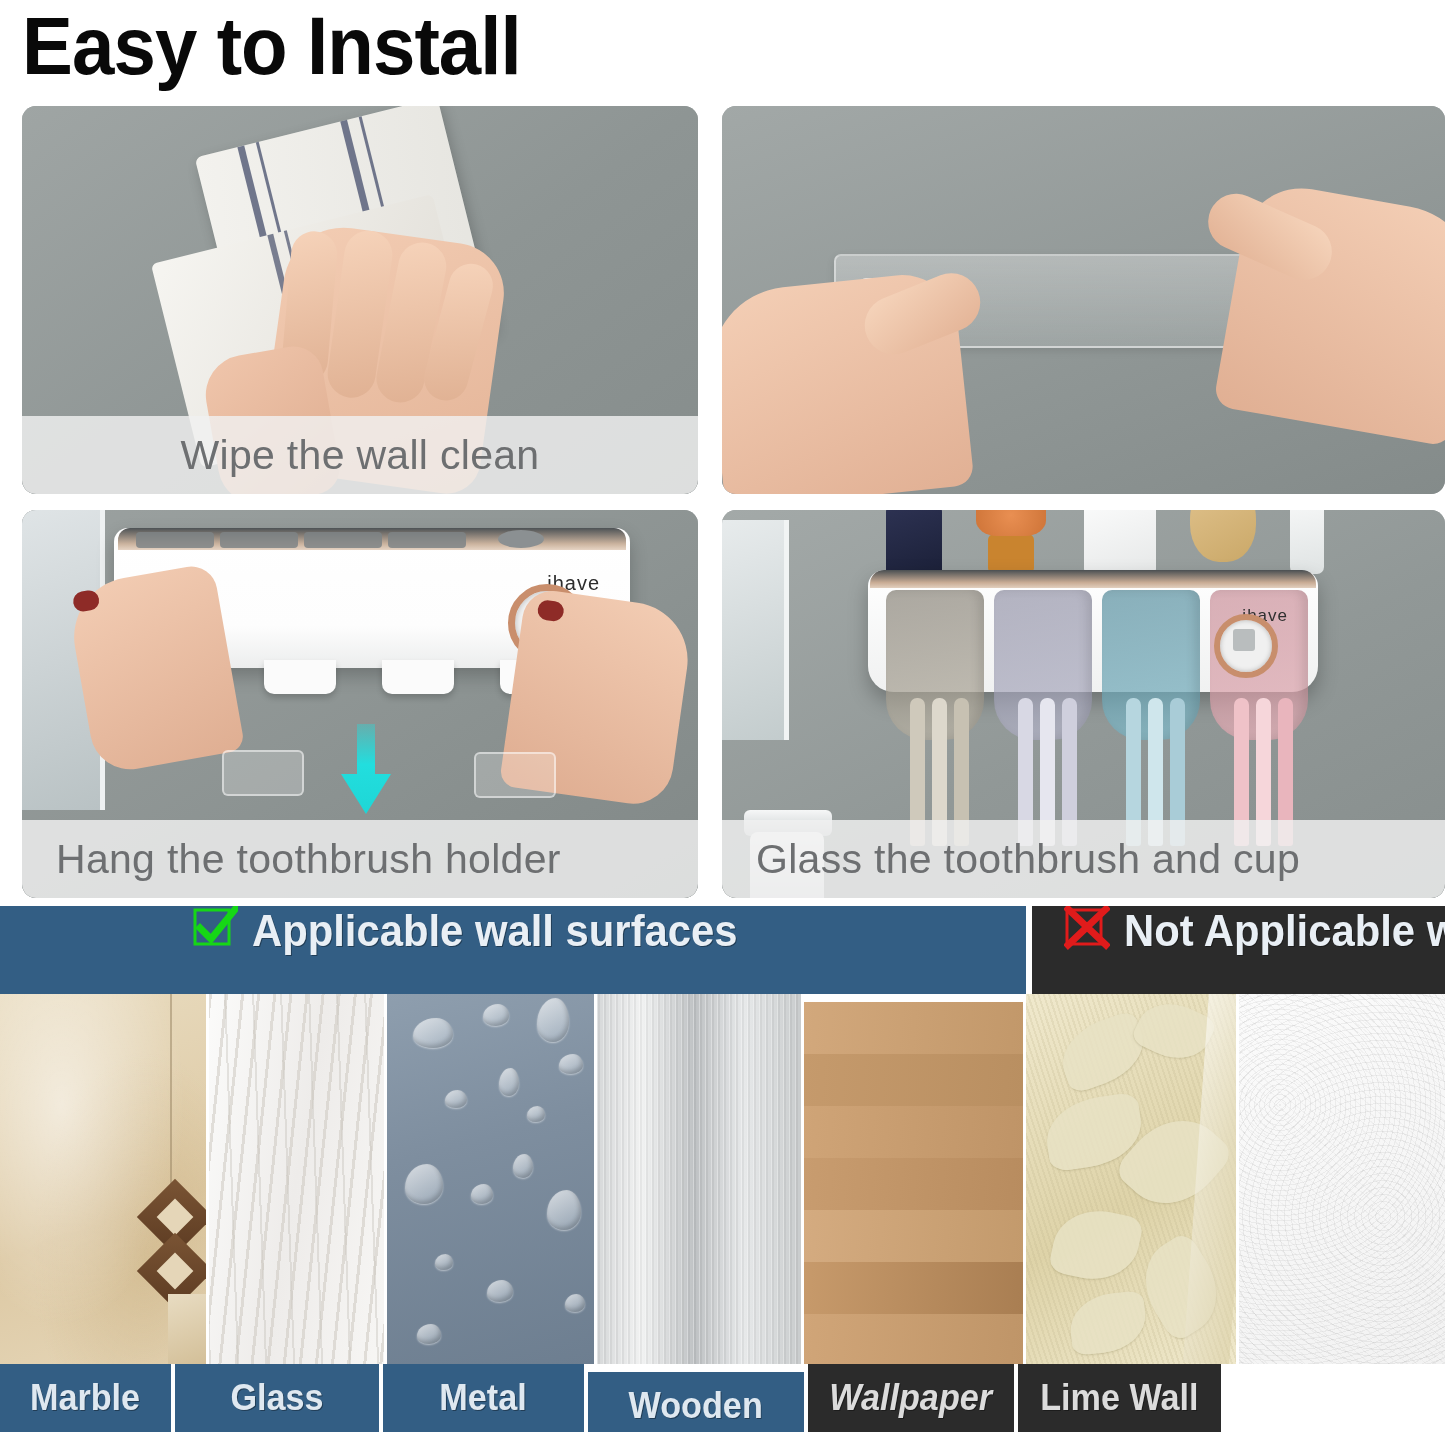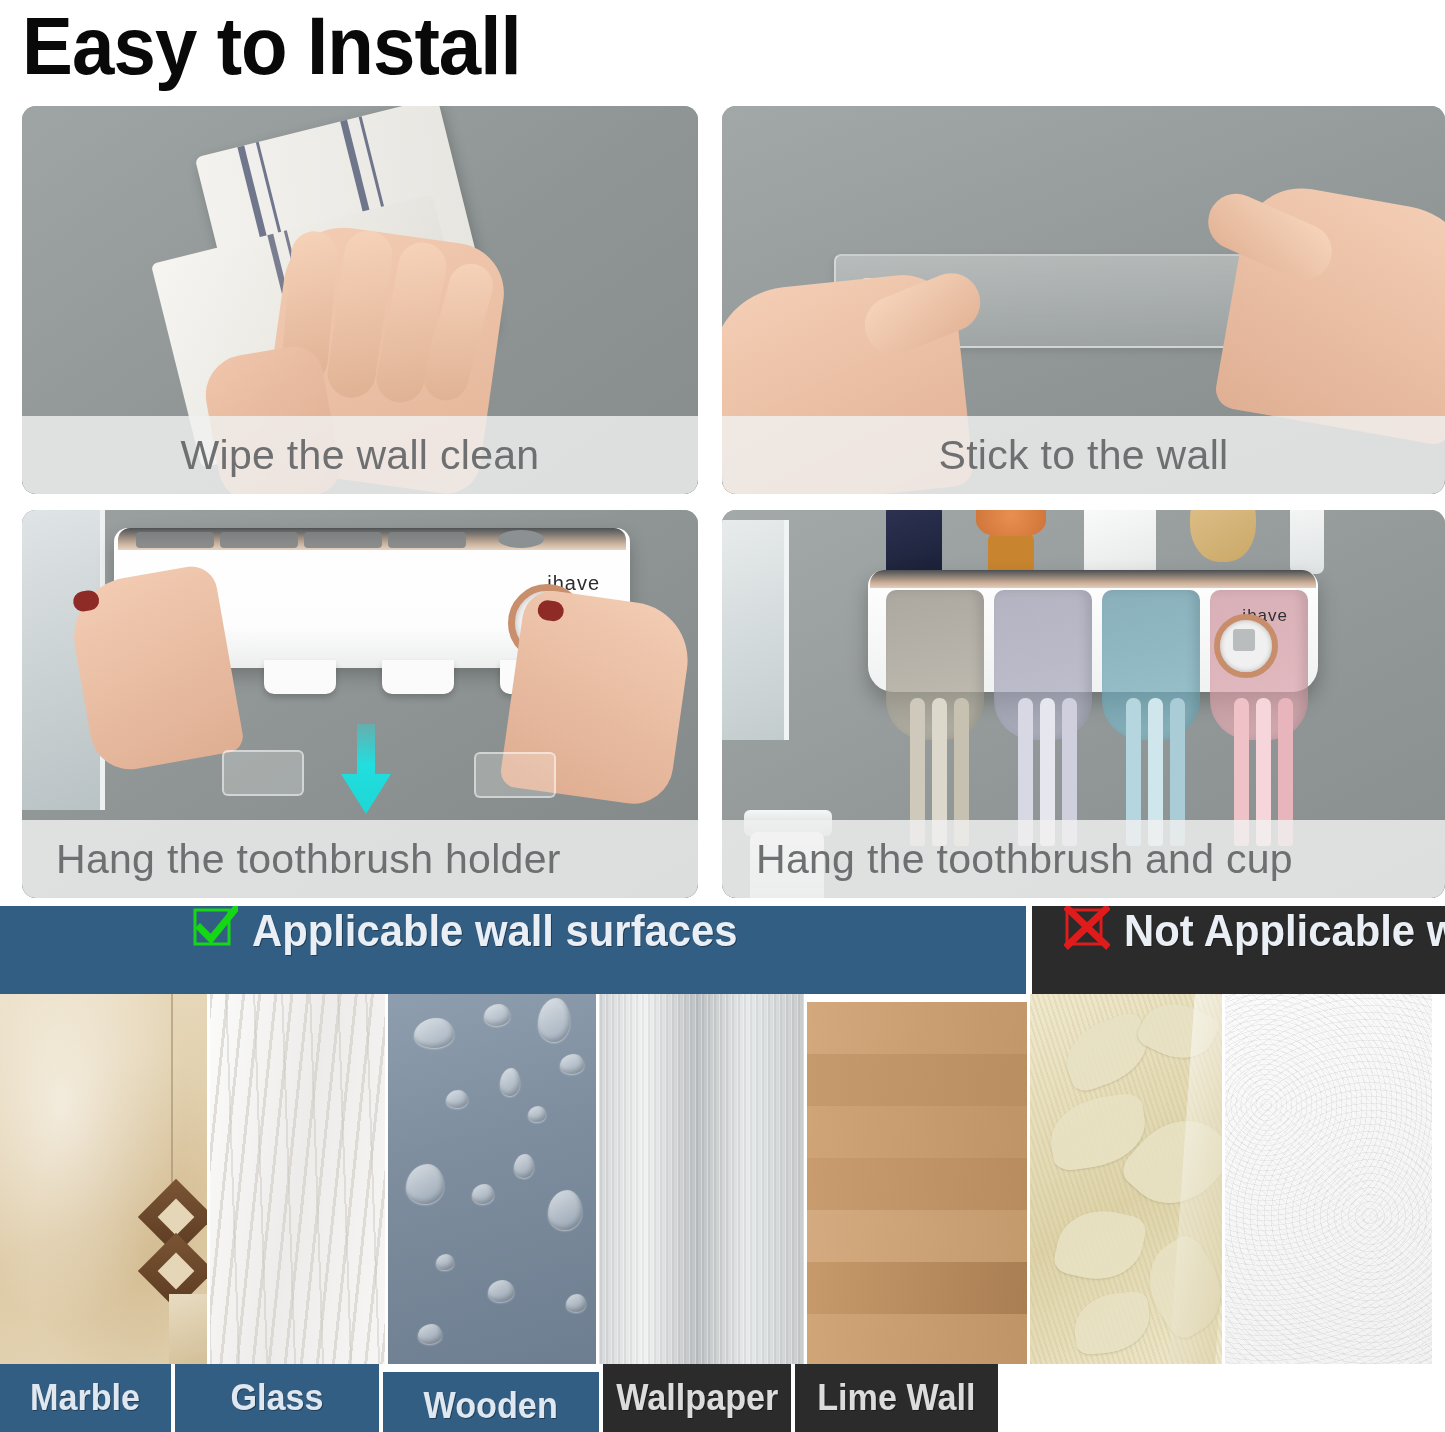--- a/index.html
+++ b/index.html
@@ -228,21 +228,21 @@
     transform:scaleX(0.95);transform-origin:left center;white-space:nowrap;
     text-shadow:1px 1px 0 rgba(0,0,0,.35);
   }
   .bx{width:46px;height:46px;flex:0 0 46px;margin-right:14px;position:relative;}
   .bx svg{position:absolute;left:0;top:0;}
 
   
   .swatches{position:absolute;left:0;top:88px;width:1445px;height:370px;display:flex;}
   .sw{position:relative;overflow:hidden;border-right:3px solid #ffffff;}
   .w1{width:207px;} .w2{width:175px;} .w3{width:208px;}
-  .w4{width:205px;} .w5{width:220px;margin-top:8px;} .w6{width:192px;} .w7{width:207px;border-right:none;}
+  .w4{width:205px;} .w5{width:220px;margin-top:8px;} .w6{width:210px;font-style:italic;} .w7{width:207px;border-right:none;}
 
   .tile-bg{position:absolute;inset:0;
     background:
       radial-gradient(ellipse at 30% 30%, rgba(255,255,255,.55), rgba(255,255,255,0) 60%),
       radial-gradient(ellipse at 70% 70%, rgba(198,170,120,.45), rgba(255,255,255,0) 55%),
       linear-gradient(160deg,#e9dcc0,#ddc9a4 60%,#e5d6b8);}
   .tile-line{position:absolute;right:34px;top:0;bottom:0;width:2px;background:rgba(150,130,95,.5);}
   .tile-dia{position:absolute;right:4px;width:54px;height:54px;
     background:linear-gradient(135deg,#7a5434,#5c3b22);transform:rotate(45deg);}
   .tile-dia.d1{top:196px;} .tile-dia.d2{top:250px;}
@@ -328,21 +328,20 @@
     <div class="strip">
       <div class="pad a"></div>
       <div class="pad b"></div>
     </div>
     <div class="hand2l">
         <div class="th"></div>
       </div>
     <div class="hand2r">
         <div class="th"></div>
       </div>
-    <div class="cap">Stick to the wall</div>
   </div>
 
   <div class="step s3">
     <div class="wall g3"></div>
     <div class="mirror"></div>
 
     <div class="holder">
       <div class="topbar"></div>
       <div class="slots">
         <u></u>
@@ -432,21 +431,21 @@
             <b style="background:#efc2c8;"></b>
             <b style="background:#f6d6da;"></b>
             <b style="background:#e9b5bd;"></b>
           </div>
       </div>
 
       <div class="brand4">ihave</div>
       <div class="ring4"></div>
     </div>
 
-    <div class="cap lead">Hang the toothbrush and cup</div>
+    <div class="cap lead">Glass the toothbrush and cup</div>
   </div>
 </div>
 
 <div class="bottom">
 
   <div class="bandrow">
     <div class="band band-ok">
       <div class="bx">
         <svg width="46" height="46" viewBox="0 0 46 46">
           <rect x="3" y="4" width="34" height="34" fill="none" stroke="#16d716" stroke-width="3"></rect>
@@ -540,20 +539,23 @@
     </div>
   </div>
 
   <div class="labels">
     <div class="lb ok w2">
         <span>Marble</span>
       </div>
     <div class="lb ok w3">
         <span>Glass</span>
       </div>
+    <div class="lb ok w4">
+        <span>Metal</span>
+      </div>
     <div class="lb ok w5">
         <span>Wooden</span>
       </div>
     <div class="lb no w6">
         <span>Wallpaper</span>
       </div>
     <div class="lb no w7">
         <span>Lime Wall</span>
       </div>
   </div>

